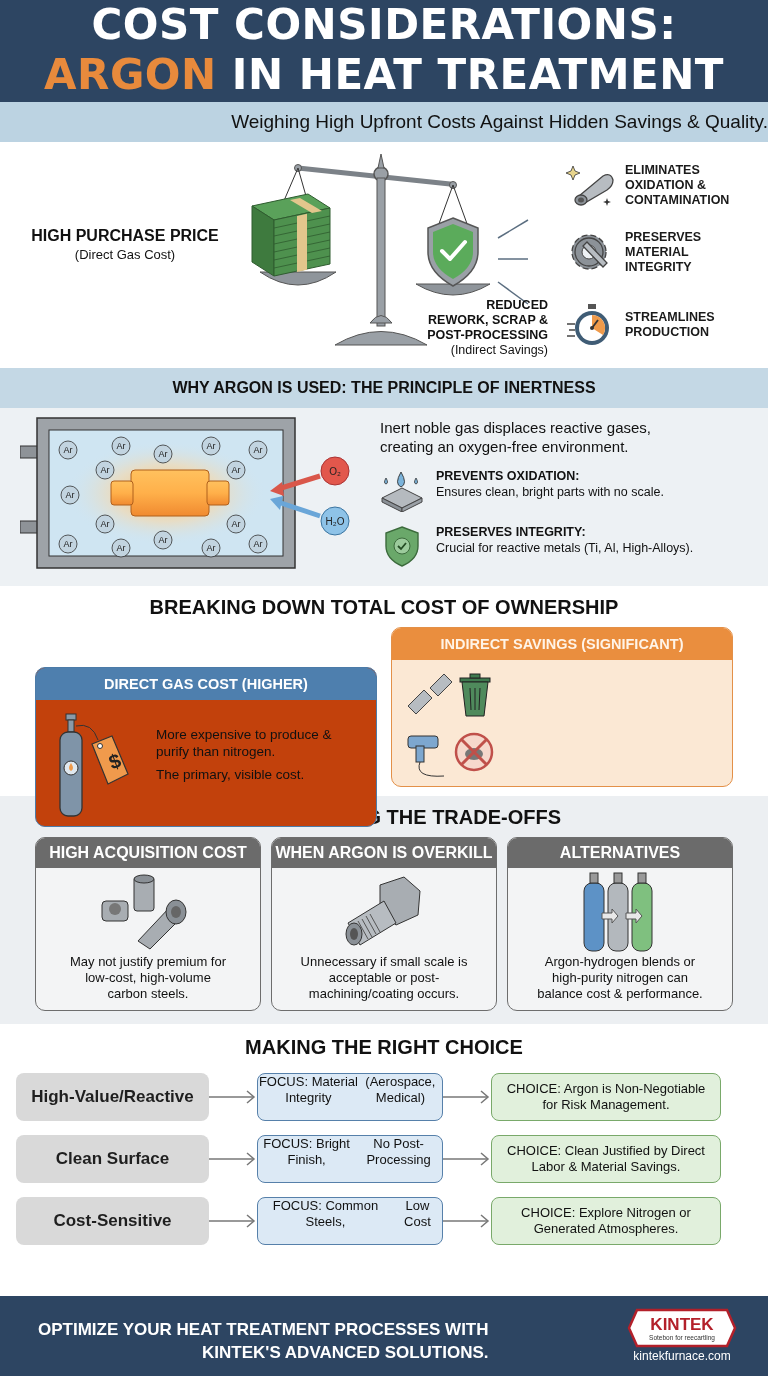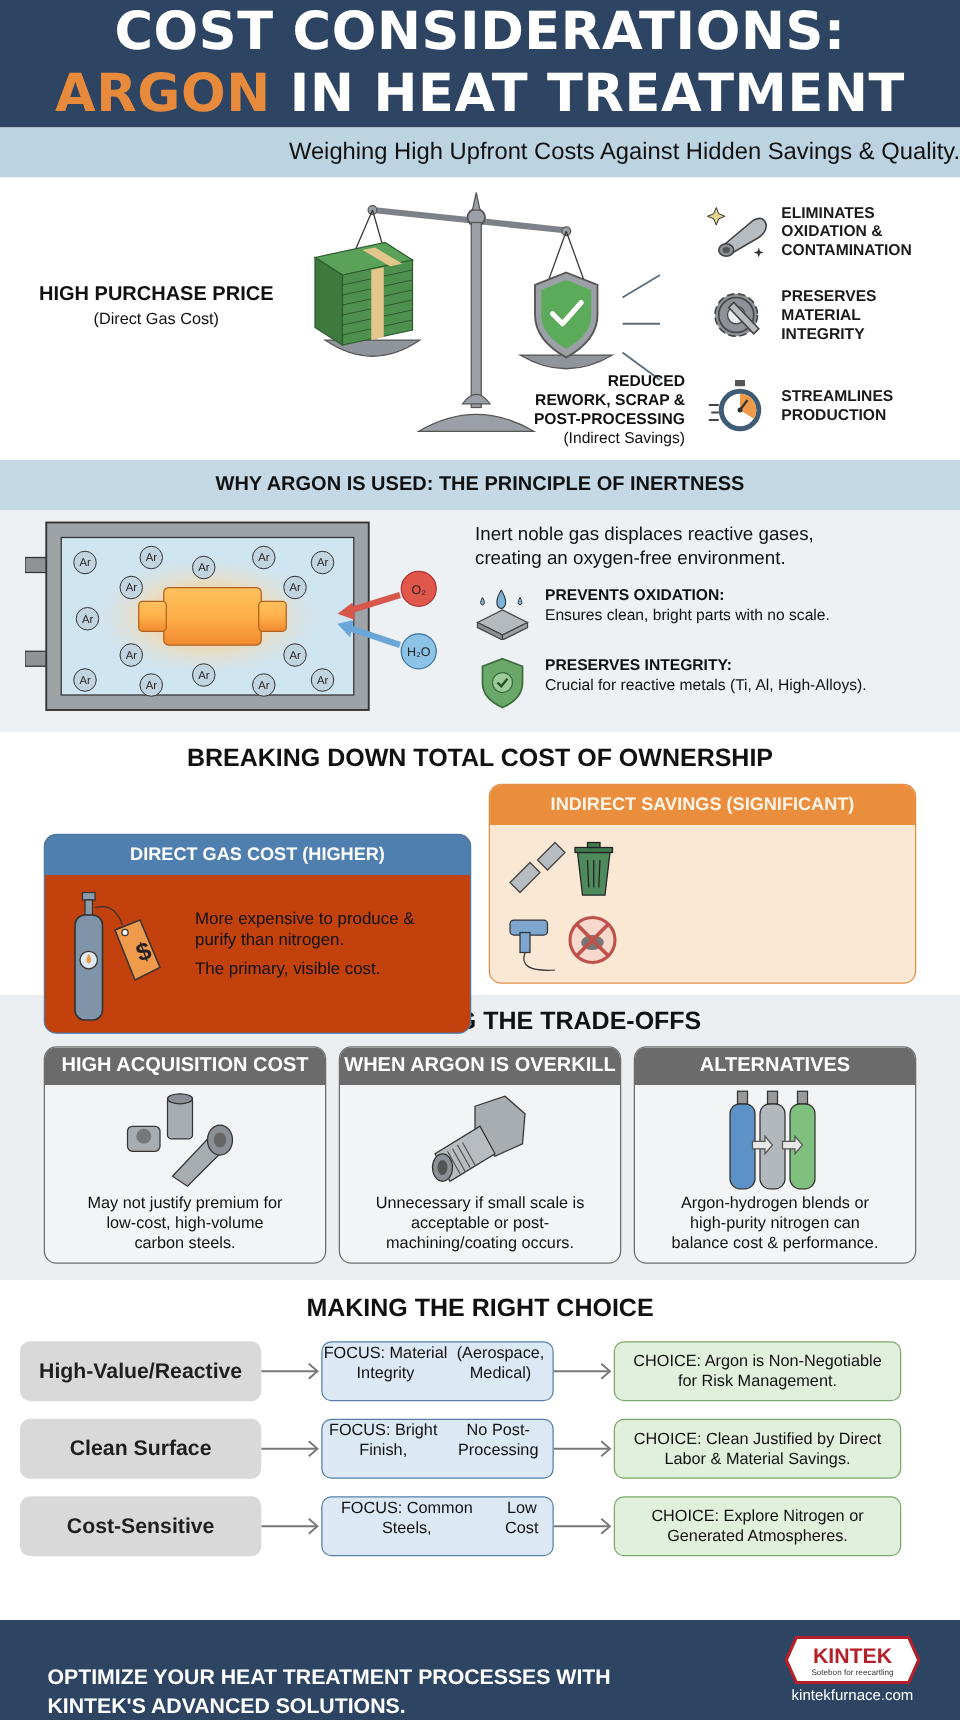--- a/index.html
+++ b/index.html
@@ -62,21 +62,21 @@
   .choice { height: 238px; background: #fff; padding-top: 12px; }
   .row { display: flex; align-items: center; margin-top: 14px; padding-left: 16px; }
   .row:first-of-type { margin-top: 12px; }
   .pill { width: 193px; height: 48px; background: #d9d9d9; border-radius: 8px; font-weight: bold; font-size: 17px; text-align: center; line-height: 48px; color: #1f1f1f; }
   .arrow { width: 48px; height: 14px; position: relative; }
   .focus { width: 186px; height: 48px; background: #dce9f5; border: 1.5px solid #5680aa; border-radius: 8px; font-size: 13px; line-height: 16px; text-align: center; display: flex; flex-direction: row; justify-content: center; }
   .pick { width: 230px; height: 48px; background: #e1f0dc; border: 1.5px solid #79a96a; border-radius: 8px; font-size: 13px; line-height: 16px; text-align: center; display: flex; flex-direction: column; justify-content: center; }
 
   
   .foot { position: absolute; left: 0; top: 1296px; width: 768px; height: 80px; background: #2d4562; }
-  .foot .ft1 { position: absolute; left: 38px; top: 34px; color: #fff; font-weight: bold; font-size: 17px; line-height: 23px; }
+  .foot .ft1 { position: absolute; left: 38px; top: 22px; color: #fff; font-weight: bold; font-size: 17px; line-height: 23px; text-align: right; }
   .logo { position: absolute; left: 627px; top: 12px; width: 110px; height: 40px; }
   .logo-url { position: absolute; left: 627px; top: 53px; width: 110px; text-align: center; color: #fff; font-size: 12px; }
 </style>
 </head>
 <body>
 
 <div class="page">
 
   <div class="hdr">
     <div class="l1">COST CONSIDERATIONS:</div>

